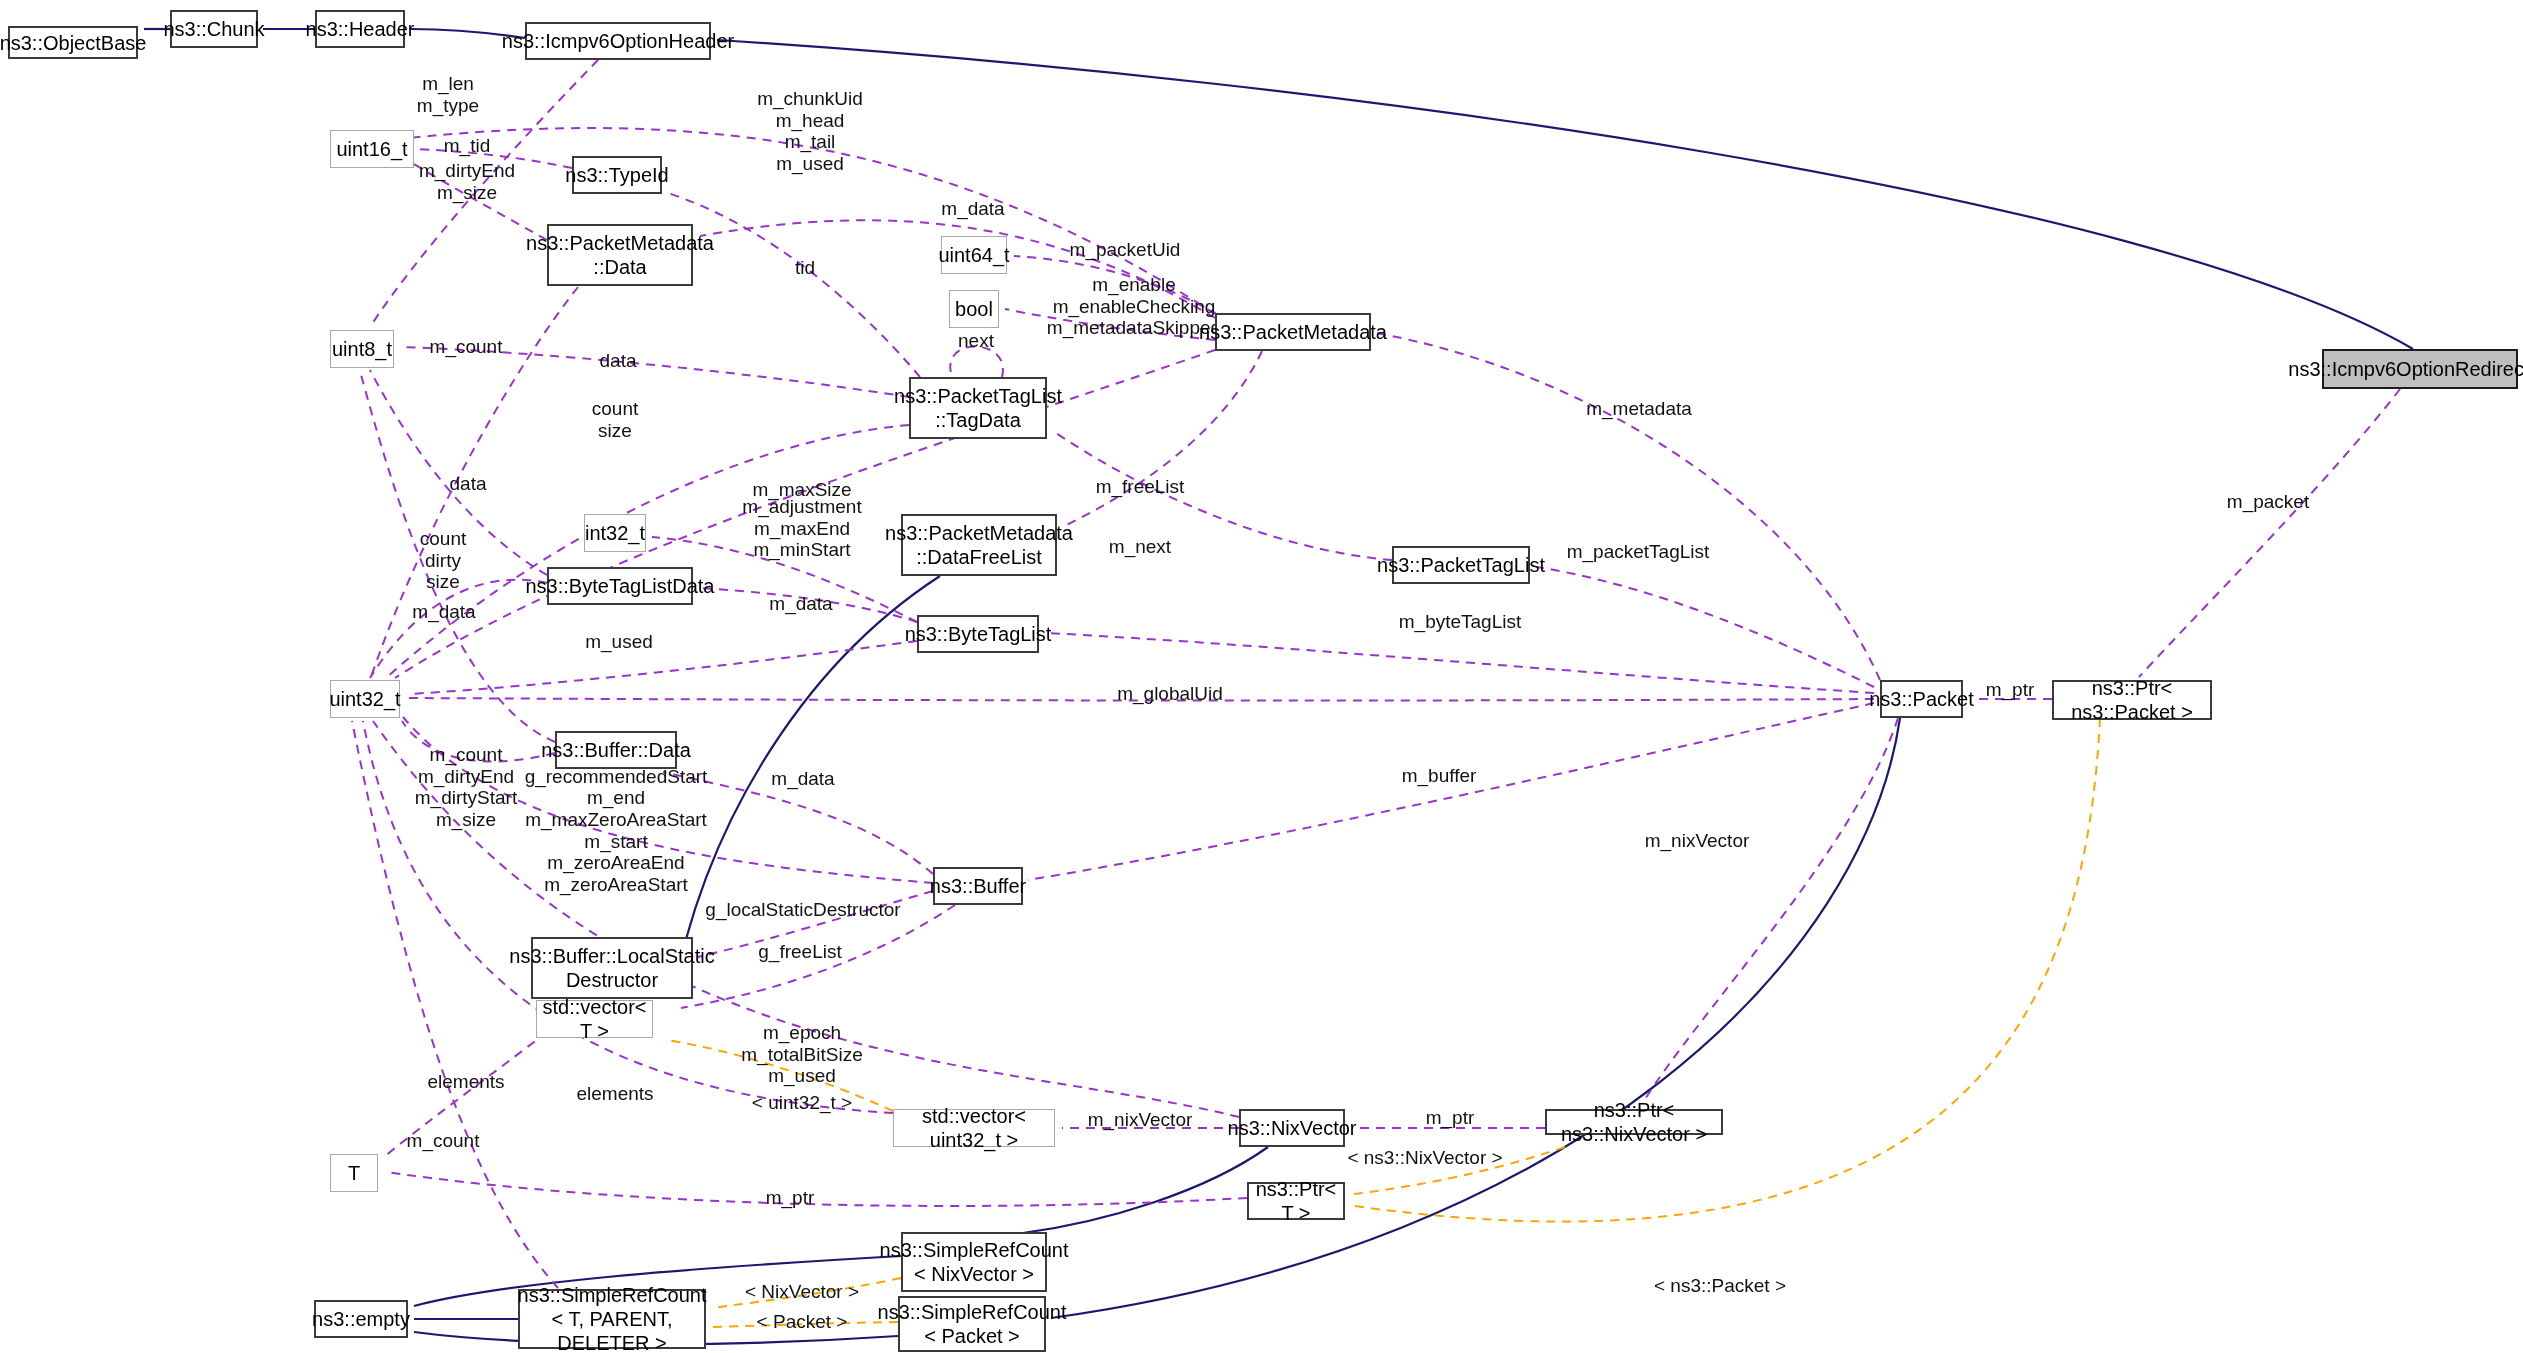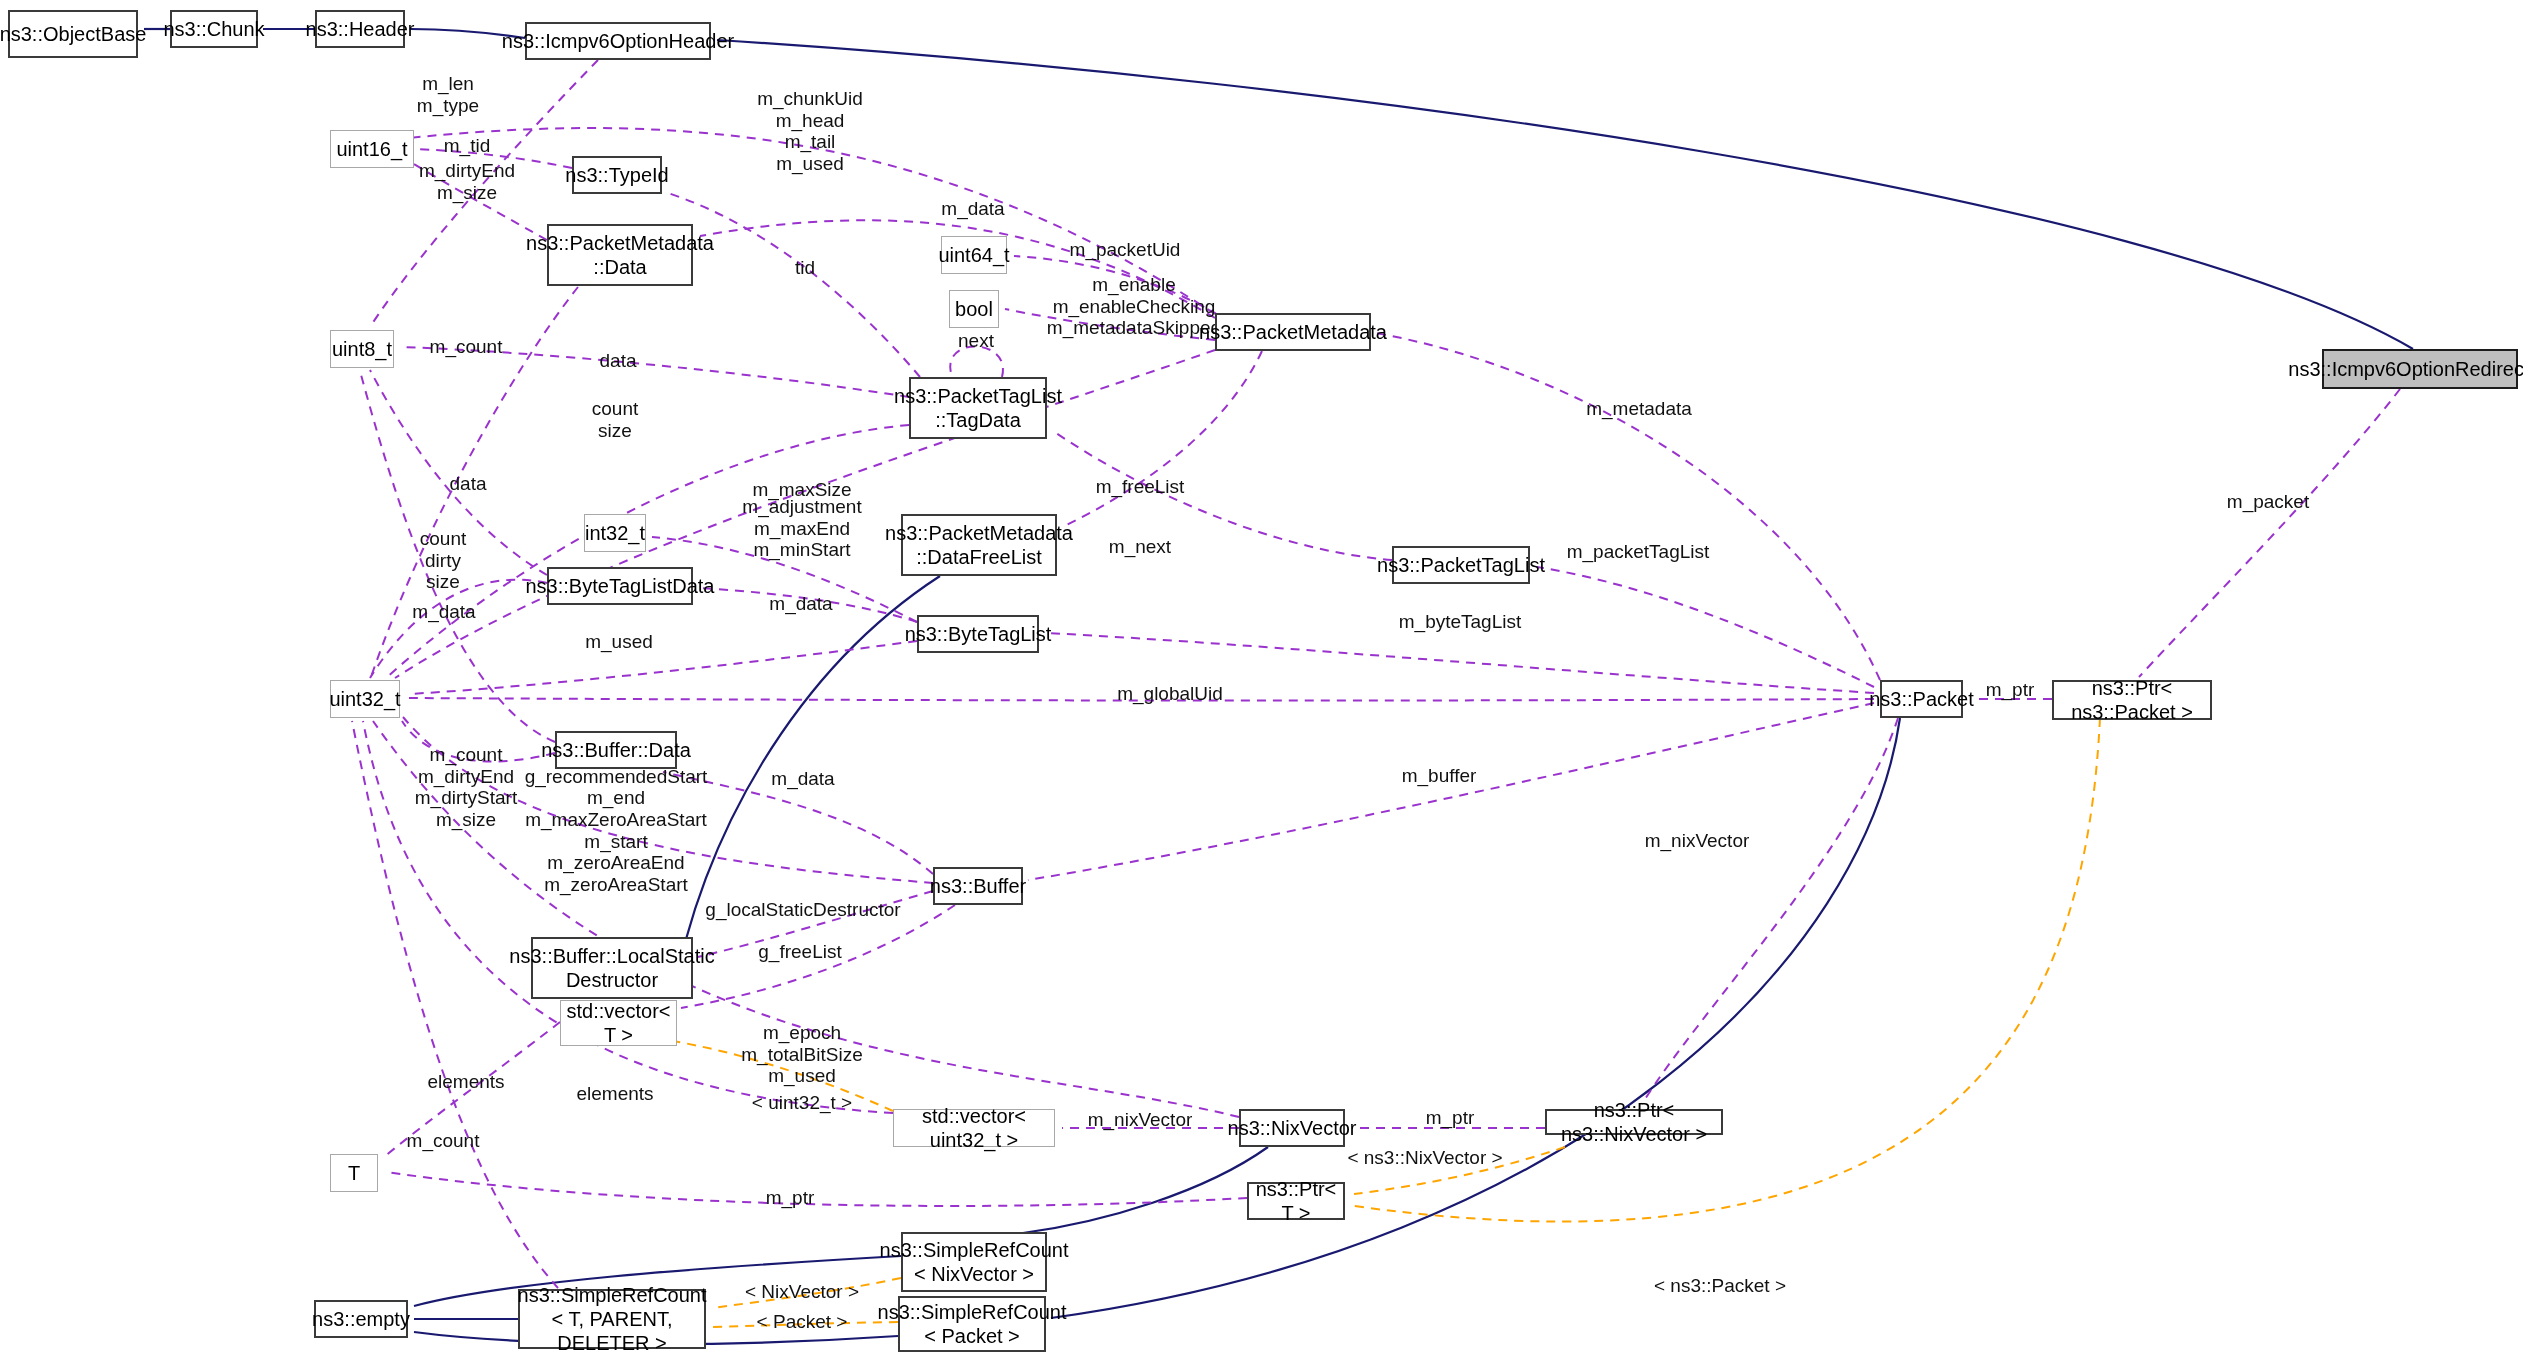--- a/index.html
+++ b/index.html
@@ -90,21 +90,21 @@
   <path class="e-use" d="M560,1022 C505,1065 435,1115 384,1157" marker-end="url(#aP)"></path>
   <path class="e-use" d="M893,1113 C650,1098 420,1020 363,721" marker-end="url(#aP)"></path>
   <path class="e-use" d="M1239,1117 C1000,1058 620,1075 373,721" marker-end="url(#aP)"></path>
   <path class="e-use" d="M1239,1128 L1062,1128" marker-end="url(#aP)"></path>
   <path class="e-use" d="M1898,718 C1855,850 1700,1010 1642,1104" marker-end="url(#aP)"></path>
   <path class="e-use" d="M1545,1128 L1352,1128" marker-end="url(#aP)"></path>
   <path class="e-use" d="M558,1288 C470,1190 408,1000 352,721" marker-end="url(#aP)"></path>
   <path class="e-use" d="M1247,1198 C1000,1212 650,1210 386,1172" marker-end="url(#aP)"></path>
 </svg>
 
-  <div class="node" style="left:8px;top:10px;width:130px;height:48px">ns3::ObjectBase</div>
+  <div class="node" style="left:8px;top:26px;width:130px;height:33px">ns3::ObjectBase</div>
   <div class="node" style="left:170px;top:10px;width:88px;height:38px">ns3::Chunk</div>
   <div class="node" style="left:315px;top:10px;width:90px;height:38px">ns3::Header</div>
   <div class="node" style="left:525px;top:22px;width:186px;height:38px">ns3::Icmpv6OptionHeader</div>
   <div class="node ext" style="left:330px;top:130px;width:84px;height:38px">uint16_t</div>
   <div class="node" style="left:572px;top:156px;width:90px;height:38px">ns3::TypeId</div>
   <div class="node" style="left:547px;top:224px;width:146px;height:62px">ns3::PacketMetadata
 ::Data</div>
   <div class="node ext" style="left:941px;top:236px;width:66px;height:38px">uint64_t</div>
   <div class="node ext" style="left:949px;top:290px;width:50px;height:38px">bool</div>
   <div class="node" style="left:1215px;top:313px;width:156px;height:38px">ns3::PacketMetadata</div>
@@ -115,21 +115,21 @@
   <div class="node" style="left:901px;top:514px;width:156px;height:62px">ns3::PacketMetadata
 ::DataFreeList</div>
   <div class="node" style="left:547px;top:567px;width:146px;height:38px">ns3::ByteTagListData</div>
   <div class="node" style="left:917px;top:615px;width:122px;height:38px">ns3::ByteTagList</div>
   <div class="node" style="left:1392px;top:546px;width:138px;height:38px">ns3::PacketTagList</div>
   <div class="node ext" style="left:330px;top:680px;width:70px;height:38px">uint32_t</div>
   <div class="node" style="left:555px;top:731px;width:122px;height:38px">ns3::Buffer::Data</div>
   <div class="node" style="left:933px;top:867px;width:90px;height:38px">ns3::Buffer</div>
   <div class="node" style="left:531px;top:937px;width:162px;height:62px">ns3::Buffer::LocalStatic
 Destructor</div>
-  <div class="node ext" style="left:560px;top:1000px;width:117px;height:46px">std::vector&lt; T &gt;</div>
+  <div class="node ext" style="left:536px;top:1000px;width:117px;height:38px">std::vector&lt; T &gt;</div>
   <div class="node ext" style="left:893px;top:1109px;width:162px;height:38px">std::vector&lt; uint32_t &gt;</div>
   <div class="node" style="left:1239px;top:1109px;width:106px;height:38px">ns3::NixVector</div>
   <div class="node" style="left:1545px;top:1109px;width:178px;height:26px">ns3::Ptr&lt; ns3::NixVector &gt;</div>
   <div class="node" style="left:1247px;top:1182px;width:98px;height:38px">ns3::Ptr&lt; T &gt;</div>
   <div class="node ext" style="left:330px;top:1154px;width:48px;height:38px">T</div>
   <div class="node" style="left:901px;top:1232px;width:146px;height:60px">ns3::SimpleRefCount
 &lt; NixVector &gt;</div>
   <div class="node" style="left:518px;top:1289px;width:188px;height:60px">ns3::SimpleRefCount
 &lt; T, PARENT, DELETER &gt;</div>
   <div class="node" style="left:898px;top:1296px;width:148px;height:56px">ns3::SimpleRefCount

